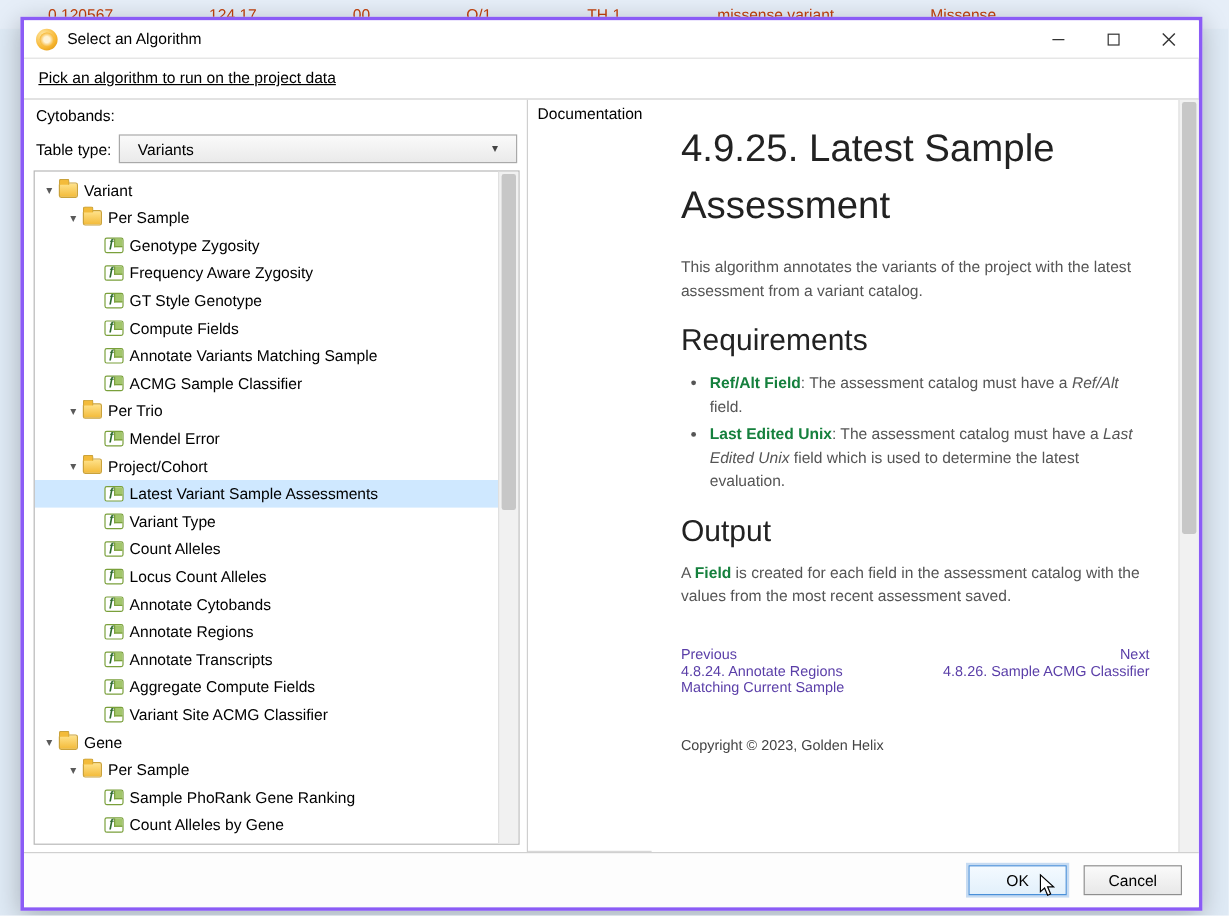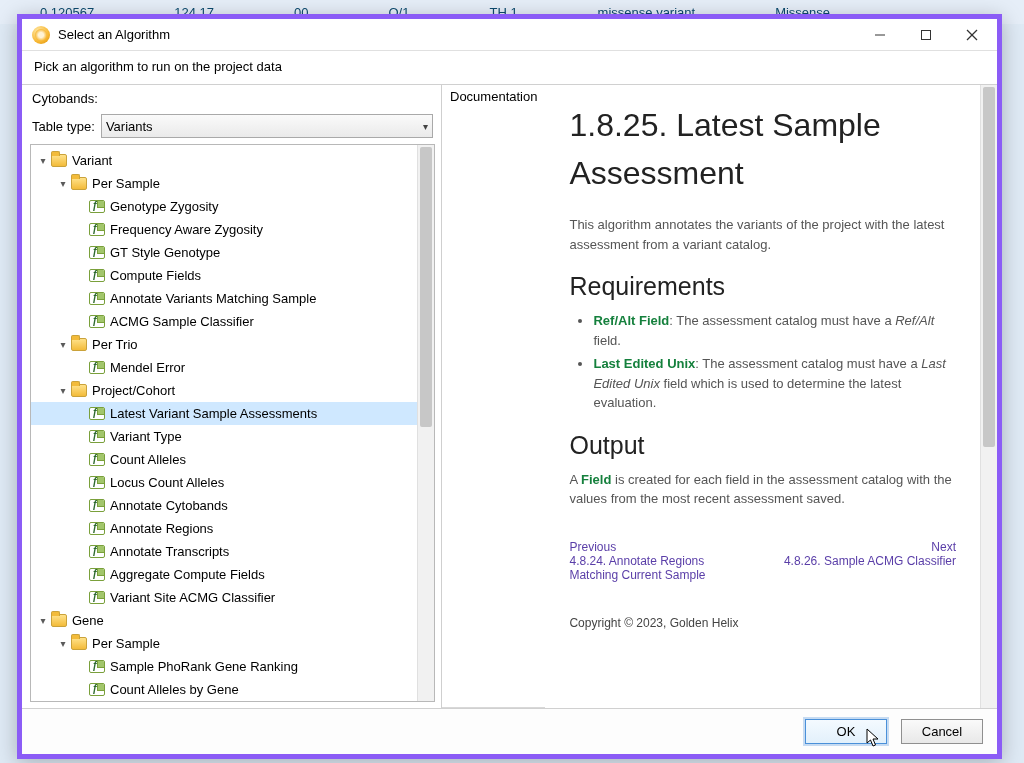--- a/index.html
+++ b/index.html
@@ -10,30 +10,30 @@
     background: #dfeaf5;
     color: #000;
     width: 1024px;
     height: 763px;
     overflow: hidden;
     position: relative;
   }
   .bg-rows { position:absolute; inset:0; }
   .bg-row { height:24px; display:flex; align-items:center; }
   .bg-row.alt { background:#e6eef8; }
-  .bg-cell { padding:0 40px; color:#0c4a6e;text-decoration:underline; }
+  .bg-cell { padding:0 40px; color:#c2410c;text-decoration:underline; }
   
   .dialog {
     position: absolute;
     left: 17px;
     top: 14px;
     width: 985px;
     height: 745px;
     background: #fff;
-    border: 5px solid #8b5cf6;
+    border: 3px solid #8b5cf6;
     box-shadow: 0 4px 20px rgba(0,0,0,0.25);
     display: flex;
     flex-direction: column;
   }
   .titlebar {
     height: 32px;
     display: flex;
     align-items: center;
     padding: 0 2px 0 10px;
     background: #fff;
@@ -51,20 +51,21 @@
   }
   .titlebar .title { flex:1; font-size:13px; }
   .win-btns { display:flex; }
   .win-btn { width:46px; height:30px; display:flex; align-items:center; justify-content:center; }
   .win-btn svg { width:12px; height:12px; }
   
   .subtitle {
     padding: 8px 12px 10px;
     font-size:13px;
     border-bottom:1px solid #d0d0d0;
+    text-decoration:underline;
   }
   
   .body {
     flex:1;
     display:flex;
     overflow:hidden;
   }
   
   .left-pane {
     width:420px;
@@ -78,21 +79,21 @@
     display:flex; align-items:center; gap:6px;
     padding:4px 2px 6px;
   }
   .tabletype-row label { white-space:nowrap; }
   .tabletype-select {
     flex:1;
     height:24px;
     border:1px solid #a9a9a9;
     background:linear-gradient(#fafafa,#eaeaea);
     display:flex; align-items:center; justify-content:space-between;
-    padding:0 4px;
+    padding:0 15px;
   }
   .tabletype-select .chev { font-size:10px; color:#444; }
   
   .tree-wrap {
     flex:1;
     border:1px solid #b8b8b8;
     background:#fff;
     position:relative;
     overflow:hidden;
   }
@@ -437,21 +438,21 @@
         <div class="tree-scroll">
           <div class="tree-thumb"></div>
         </div>
       </div>
     </div>
 
     <div class="right-pane">
       <div class="doc-header">Documentation</div>
       <div class="doc-body-wrap">
         <div class="doc-body">
-          <h1>1.8.25. Latest Sample Assessment</h1>
+          <h1>4.9.25. Latest Sample Assessment</h1>
           <p>This algorithm annotates the variants of the project with the latest assessment from a variant catalog.</p>
           <h2>Requirements</h2>
           <ul>
             <li>
               <b>Ref/Alt Field</b><span>: The assessment catalog must have a </span><i>Ref/Alt</i><span> field.</span>
             </li>
             <li>
               <b>Last Edited Unix</b><span>: The assessment catalog must have a </span><i>Last Edited Unix</i><span> field which is used to determine the latest evaluation.</span>
             </li>
           </ul>

